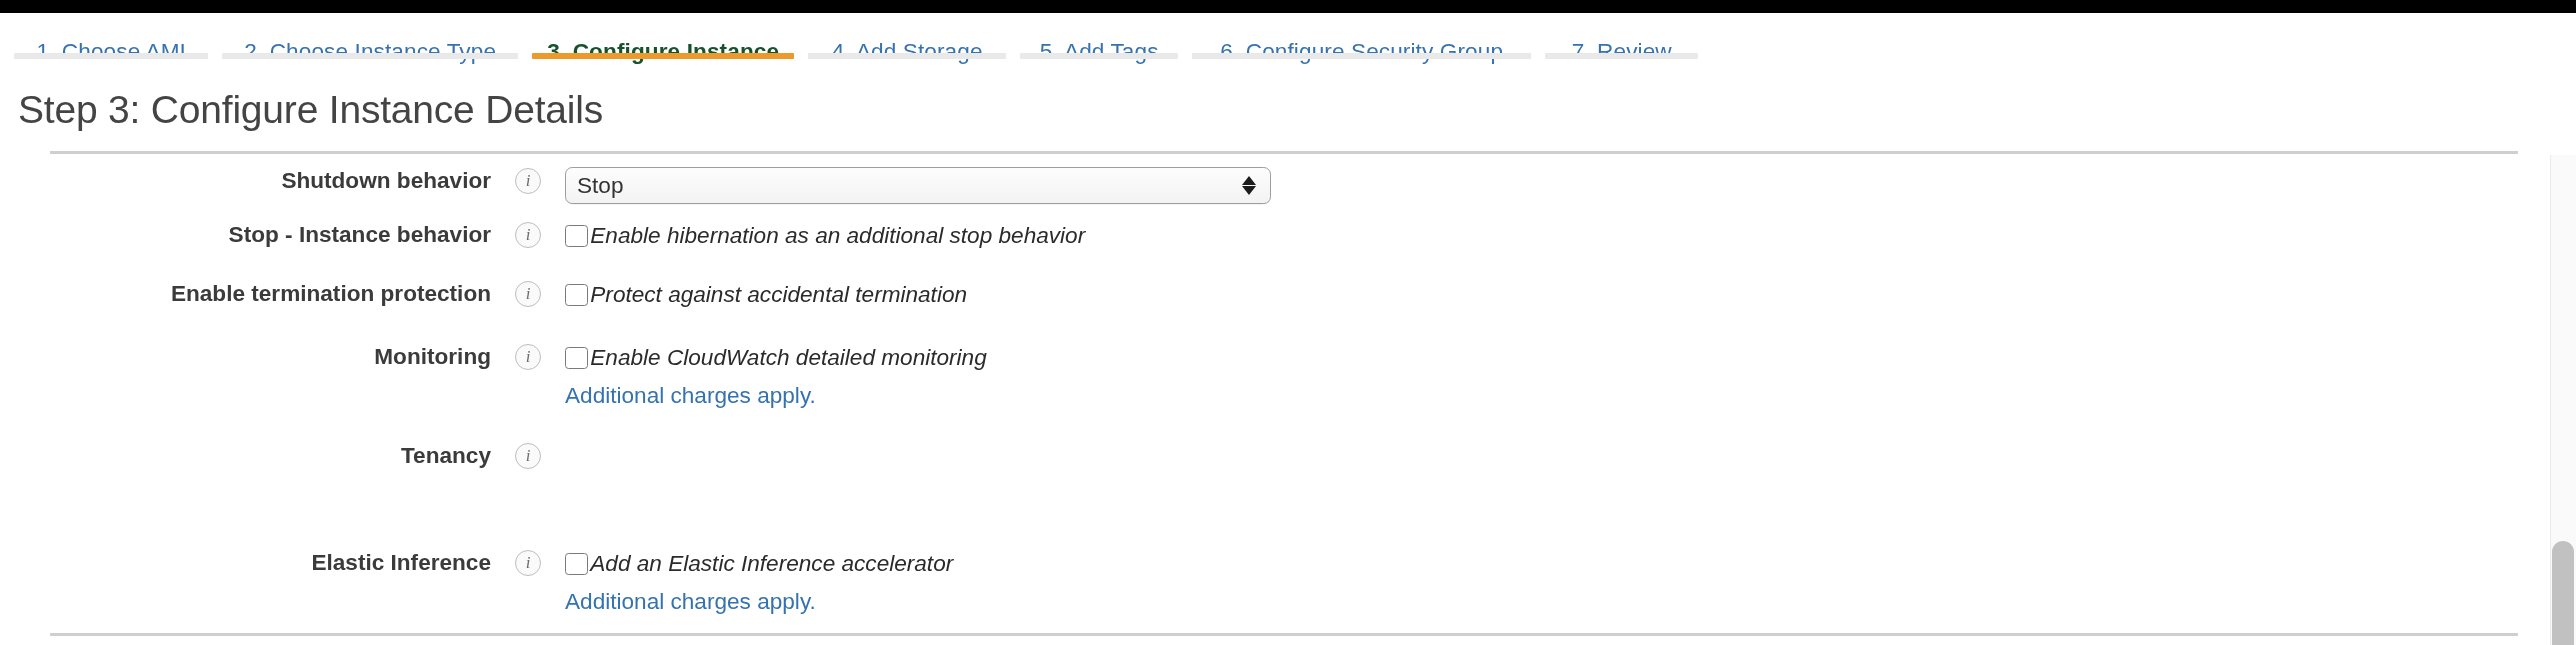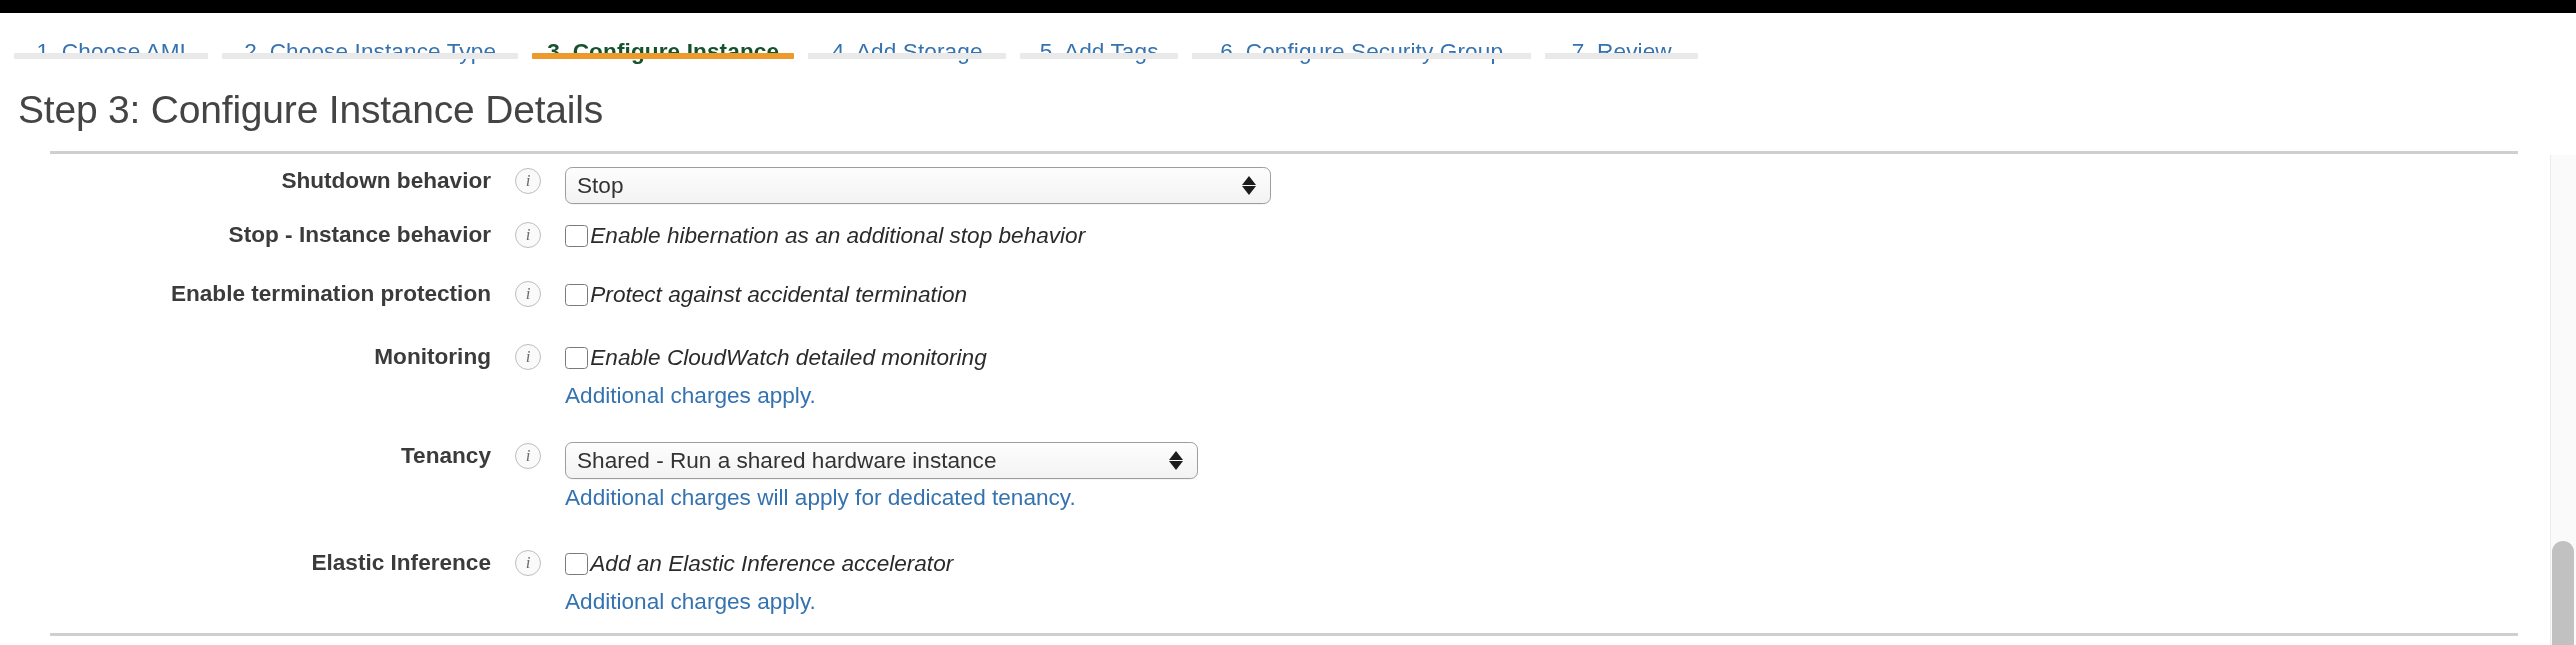--- a/index.html
+++ b/index.html
@@ -351,30 +351,20 @@
       </div>
       <span class="charges-link">Additional charges apply.</span>
     </div>
   </div>
 
   <div class="form-row" style="height:107px;">
     <div class="row-label">Tenancy</div>
     <div class="info-icon-cell">
       <div class="info-icon">i</div>
     </div>
-    <div class="row-control">
-      <div class="select-box" id="select-tenancy">
-        <span class="select-value">Shared - Run a shared hardware instance</span>
-        <span class="select-arrow">
-          <span class="tri-up"></span>
-          <span class="tri-down"></span>
-        </span>
-      </div>
-      <span class="charges-link tenancy-link">Additional charges will apply for dedicated tenancy.</span>
-    </div>
   </div>
 
   <div class="form-row" style="height:99px;">
     <div class="row-label">Elastic Inference</div>
     <div class="info-icon-cell">
       <div class="info-icon">i</div>
     </div>
     <div class="row-control">
       <div class="checkbox-line">
         <span class="checkbox-box"></span>

